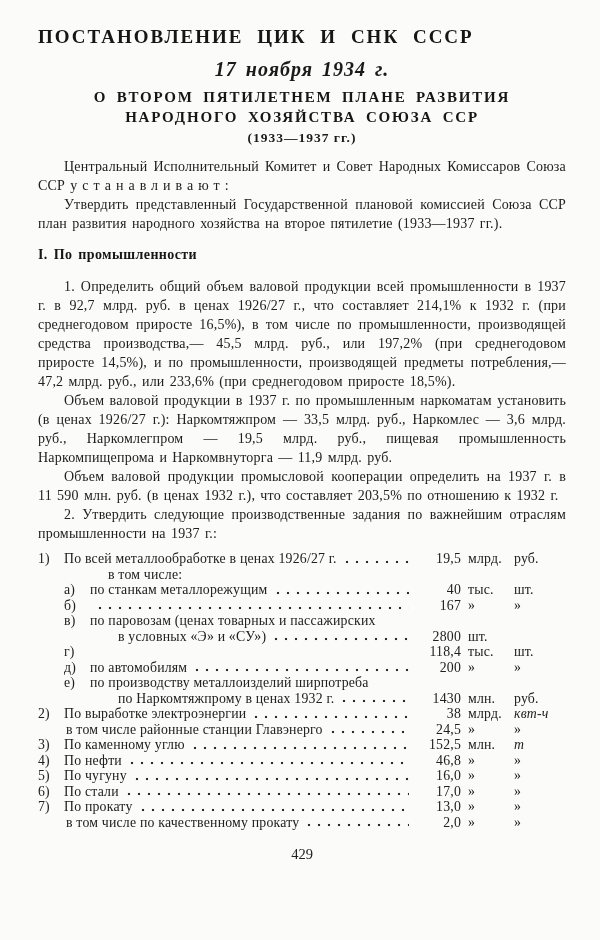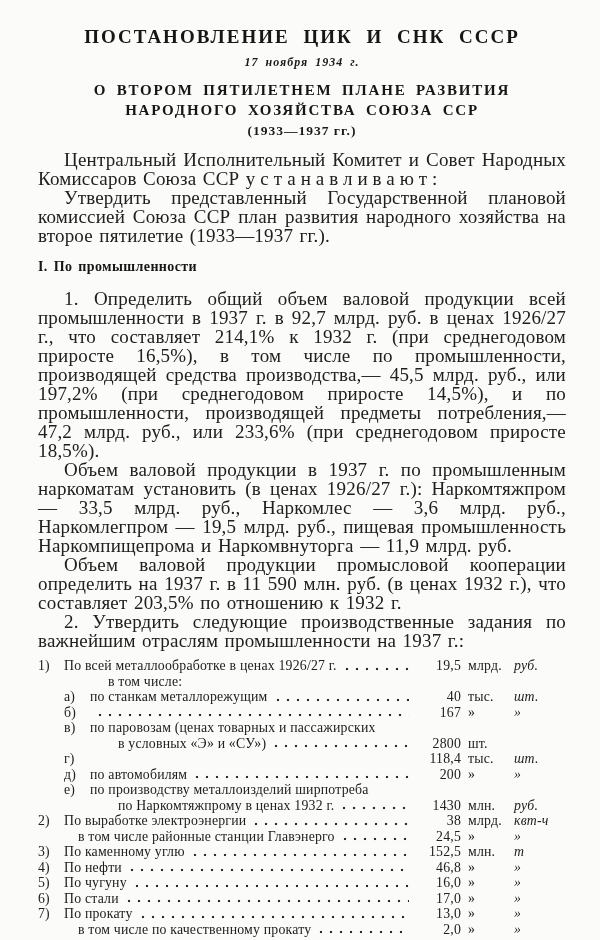--- a/index.html
+++ b/index.html
@@ -9,62 +9,62 @@
     margin:0 auto;
     background:#fbfbf9;
     color:#222;
     font-family:"Liberation Serif","DejaVu Serif",serif;
     box-sizing:border-box;
     padding:26px 34px 0 38px;
     overflow:hidden;
   }
   
   .doc-title{
-    text-align:center;font-weight:bold;font-size:19px;line-height:22px;
-    letter-spacing:2px;word-spacing:7px;color:#161616;margin:0 0 5px 0;
+    font-weight:bold;font-size:19px;line-height:22px;
+    letter-spacing:2px;word-spacing:7px;color:#161616;margin:0 0 12px 0;
   }
   .doc-date{
-    text-align:center;font-weight:bold;font-style:italic;font-size:12px;
+    text-align:center;font-weight:bold;font-style:italic;font-size:20px;
     line-height:18px;letter-spacing:1px;word-spacing:3px;color:#1a1a1a;margin:0 0 9px 0;
   }
   .doc-subtitle{
     text-align:center;font-weight:bold;font-size:15px;line-height:20px;
     letter-spacing:1.8px;word-spacing:4px;color:#161616;white-space:pre-line;margin:0 0 2px 0;
   }
   .doc-years{
     text-align:center;font-weight:bold;font-size:13.5px;line-height:17px;
     letter-spacing:1px;color:#1a1a1a;margin:0 0 11px 0;
   }
   .section-heading{
     text-align:left;font-weight:bold;font-size:14px;line-height:18px;
     letter-spacing:.4px;word-spacing:2px;color:#161616;margin:13px 0 13px 0;
   }
   
   p.body{
-    margin:0;font-size:19px;line-height:19px;text-align:justify;
+    margin:0;font-size:14px;line-height:19px;text-align:justify;
     text-indent:26px;letter-spacing:.2px;word-spacing:1.5px;color:#202020;
   }
   .spaced{letter-spacing:5px;}
   
   .ptable{margin-top:8px;font-size:13.8px;line-height:15.5px;color:#202020;letter-spacing:.2px;}
   .row{display:flex;align-items:baseline;}
   .row .num{flex:none;width:26px;}
   .row.sub{margin-left:26px;}
   .row.l2{margin-left:80px;}
-  .row.cont{margin-left:40px;}
+  .row.cont{margin-left:28px;}
   .row .label{flex:none;white-space:nowrap;}
   .row .dots{
     flex:1 1 auto;align-self:flex-end;height:4px;margin:0 6px 3px 8px;
     background-image:radial-gradient(circle at 2px 2px,#2c2c2c 1.15px,rgba(0,0,0,0) 1.6px);
     background-size:10px 4px;background-repeat:repeat-x;background-position:left bottom;
   }
   .row.no-dots .dots{background:none;}
   .row .value{flex:none;width:46px;text-align:right;}
   .row .unit{flex:none;width:46px;margin-left:7px;white-space:nowrap;}
-  .row .unit2{flex:none;width:52px;white-space:nowrap;font-style:italic;}
+  .row .unit2{flex:none;width:52px;white-space:nowrap;}
   .row .unit2.it,.row .unit.it{font-style:italic;}
   .row.subcenter{margin-left:70px;}
   
   .page-number{text-align:center;font-size:14.5px;line-height:18px;margin-top:15px;color:#202020;}
 </style>
 </head>
 <body>
 
 <div class="page">
 

